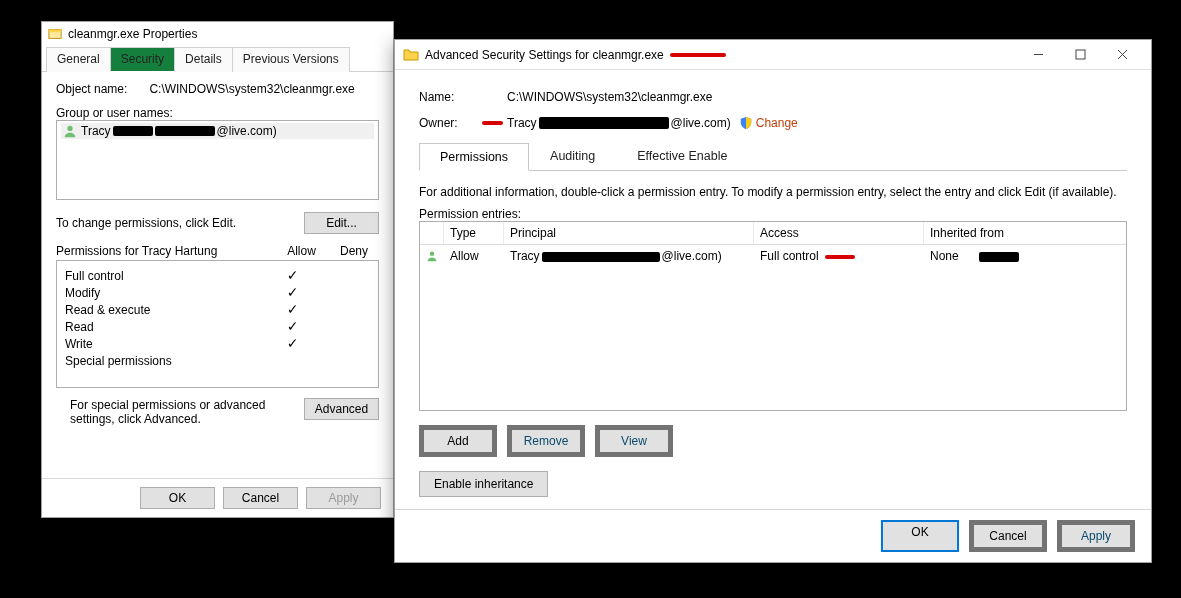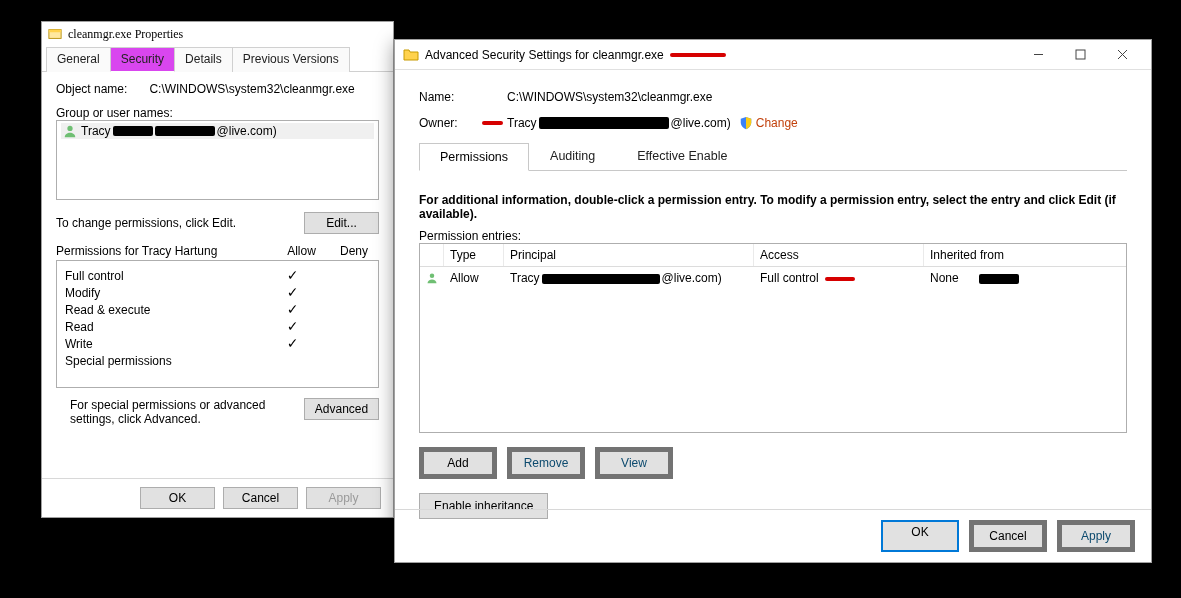--- a/index.html
+++ b/index.html
@@ -21,21 +21,20 @@
     box-shadow: 0 4px 18px rgba(0,0,0,0.4);
   }
   
   #propWin { left: 41px; top: 21px; width: 353px; height: 497px; }
   .titlebar {
     height: 24px;
     display: flex;
     align-items: center;
     padding: 0 6px;
     font-size: 12px;
-    font-family: Liberation Serif, serif;
   }
   .titlebar .ticon {
     width: 14px; height: 14px; margin-right: 6px;
   }
   .titlebar .ticon svg { width:14px; height:14px; }
   .tabs {
     display: flex;
     padding-left: 4px;
     border-bottom: 1px solid #d0d0d0;
   }
@@ -44,21 +43,21 @@
     border: 1px solid #d0d0d0;
     border-bottom: none;
     background: #fafafa;
     margin-right: -1px;
     position: relative;
     top: 1px;
     color:#222;
     font-size:12px;
   }
   .tab.active {
-    background: #d946ef;
+    background: #15803d;
     border-bottom: 1px solid #fff;
     z-index: 2;
     text-align: center;
   }
   .body { padding: 10px 14px; }
   .row { display:flex; align-items:center; margin-bottom:10px; }
   .label { margin-right: 8px; }
   .path { margin-left: 14px; }
   .listbox {
     width: 100%;
@@ -133,21 +132,21 @@
     background:#fff;
     font-size:12.5px;
   }
   .adv-tab.active {
     border:1px solid #c8c8c8;
     border-bottom:1px solid #fff;
     position:relative; top:1px;
     background:#fff;
   }
   .adv-tab.inactive { color:#222; }
-  .hint { margin:22px 0 8px;font-weight:bold; }
+  .hint { margin:14px 0 8px; }
   .tbl {
     border:1px solid #aeaeae;
     height:190px;
     background:#fff;
   }
   .tbl-head { display:flex; border-bottom:1px solid #dcdcdc; }
   .tbl-head div { padding:4px 6px; font-size:12px; border-right:1px solid #eaeaea; }
   .c-ico { width:24px; }
   .c-type { width:60px; }
   .c-prin { width:250px; }

